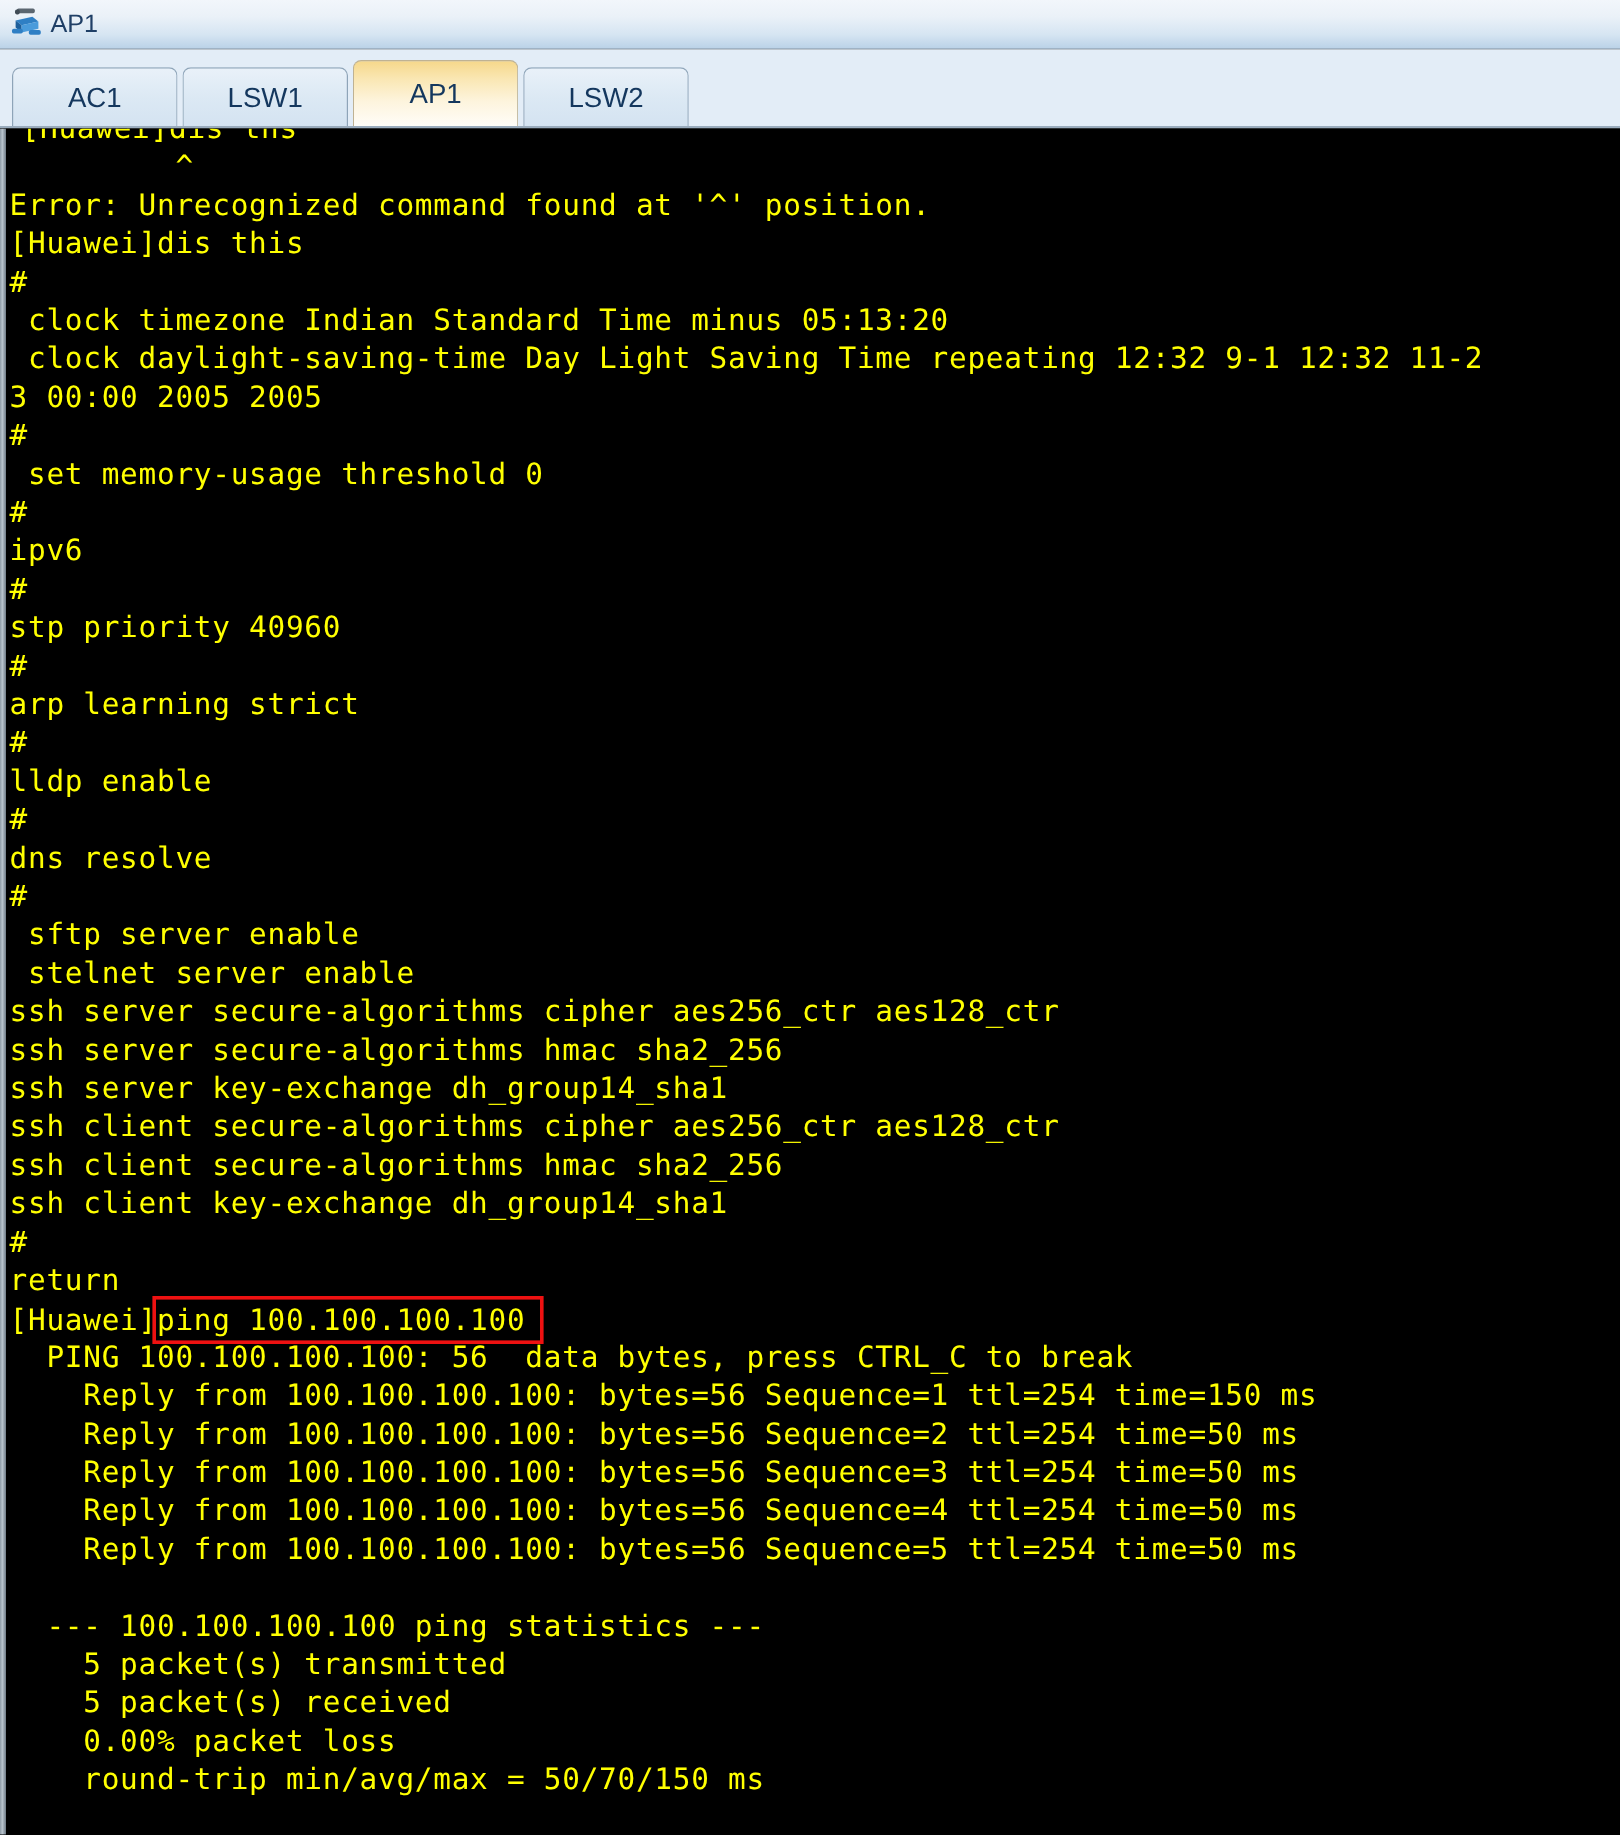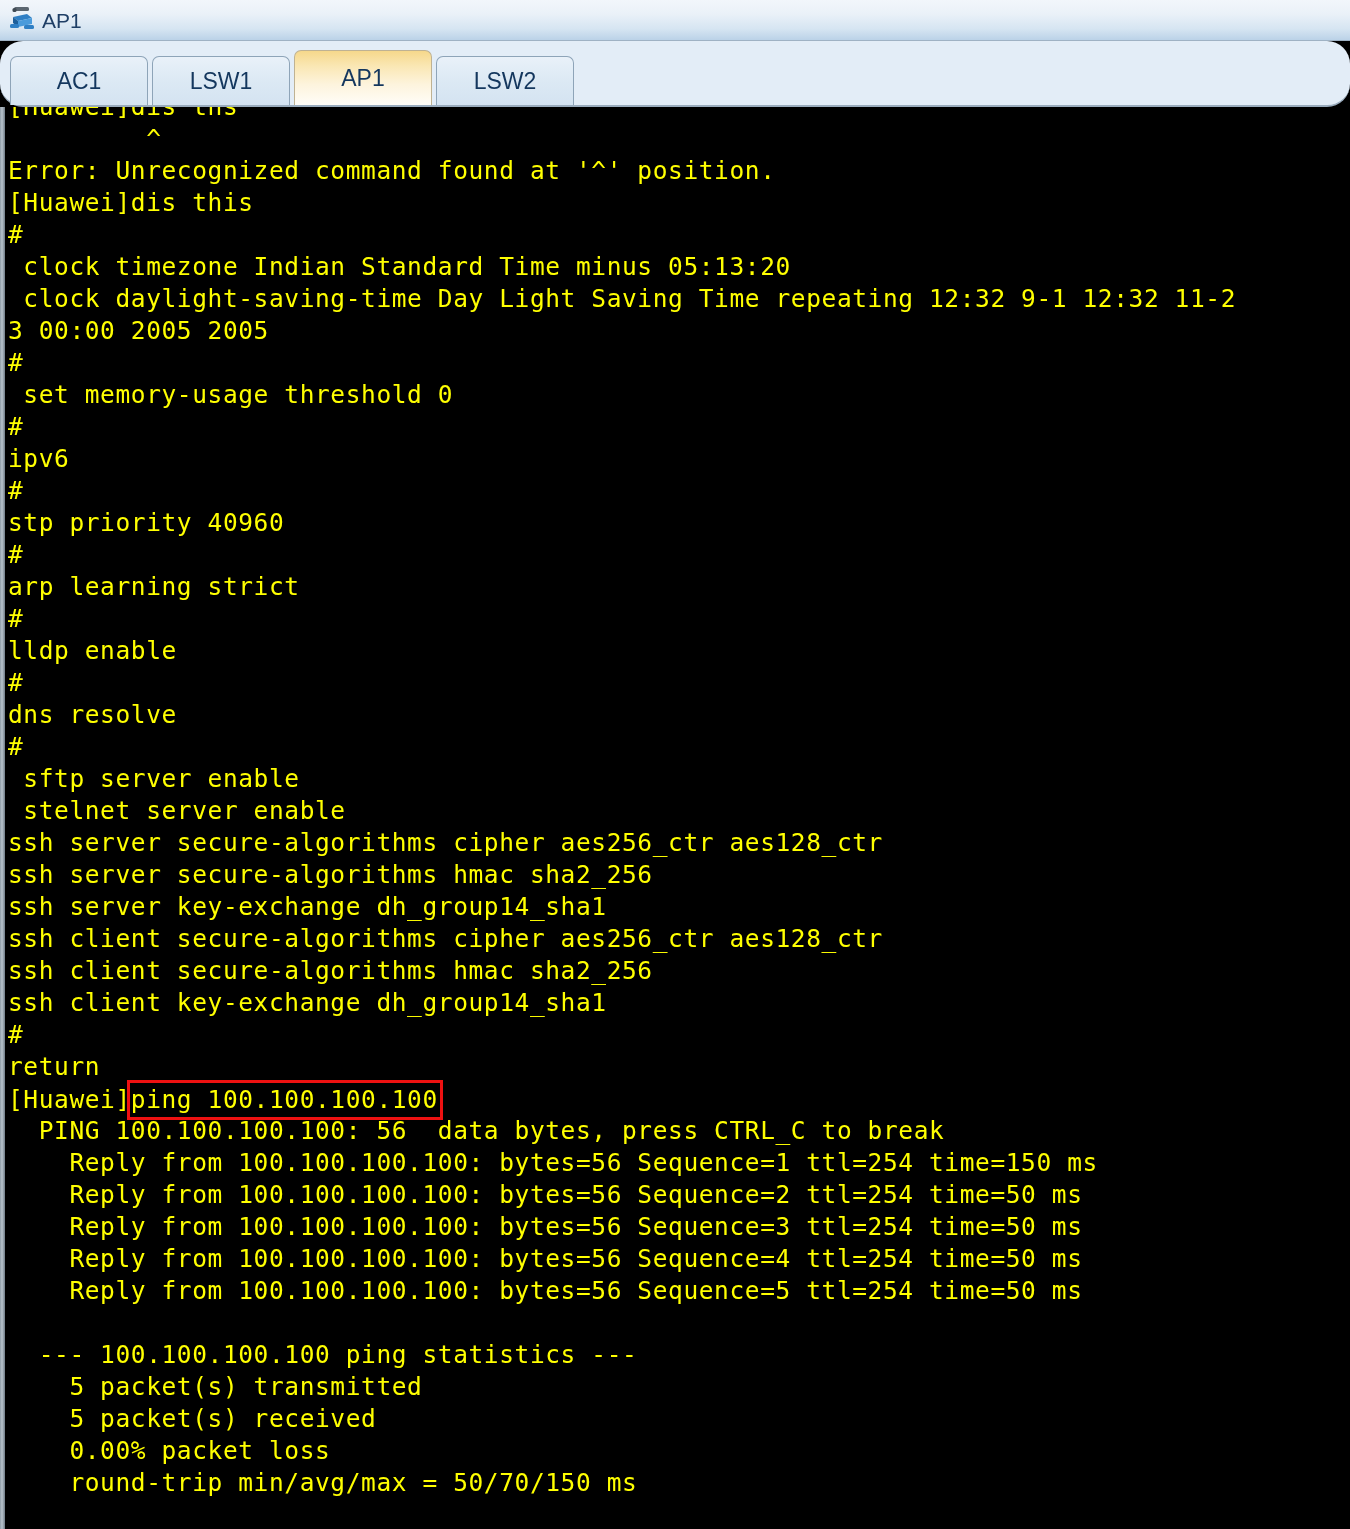--- a/index.html
+++ b/index.html
@@ -58,21 +58,20 @@
   .tabstrip {
     position: relative;
     height: 66px;
     background: #e3edf7;
     border-bottom: 2px solid #9aacbd;
     box-sizing: border-box;
     padding: 6px 0 0 8px;
     display: flex;
     align-items: flex-end;
     gap: 4px;
-    border-radius: 23px;
   }
   .tab {
     position: relative;
     height: 49px;
     min-width: 138px;
     box-sizing: border-box;
     border: 1px solid #8ea4b8;
     border-bottom: none;
     border-top-left-radius: 7px;
     border-top-right-radius: 7px;
@@ -127,29 +126,29 @@
   }
   .line { height: 32px; }
   .line.clipped-top {
     height: 16px;
     overflow: hidden;
     position: relative;
   }
   .line.clipped-top > span {
     position: absolute;
     top: -16px;
-    left: 0;
+    left: 10px;
   }
   .blank { height: 32px; }
 
   .hl-box {
     outline: 3px solid #ee1111;
     outline-offset: 0px;
     display: inline-block;
-    padding: 1px 2px 1px 1px;
+    padding: 1px 12px 1px 1px;
     margin-left: -1px;
   }
 </style>
 </head>
 <body>
 
 <div id="app">
 
   <div class="titlebar">
     <span class="title-icon">

